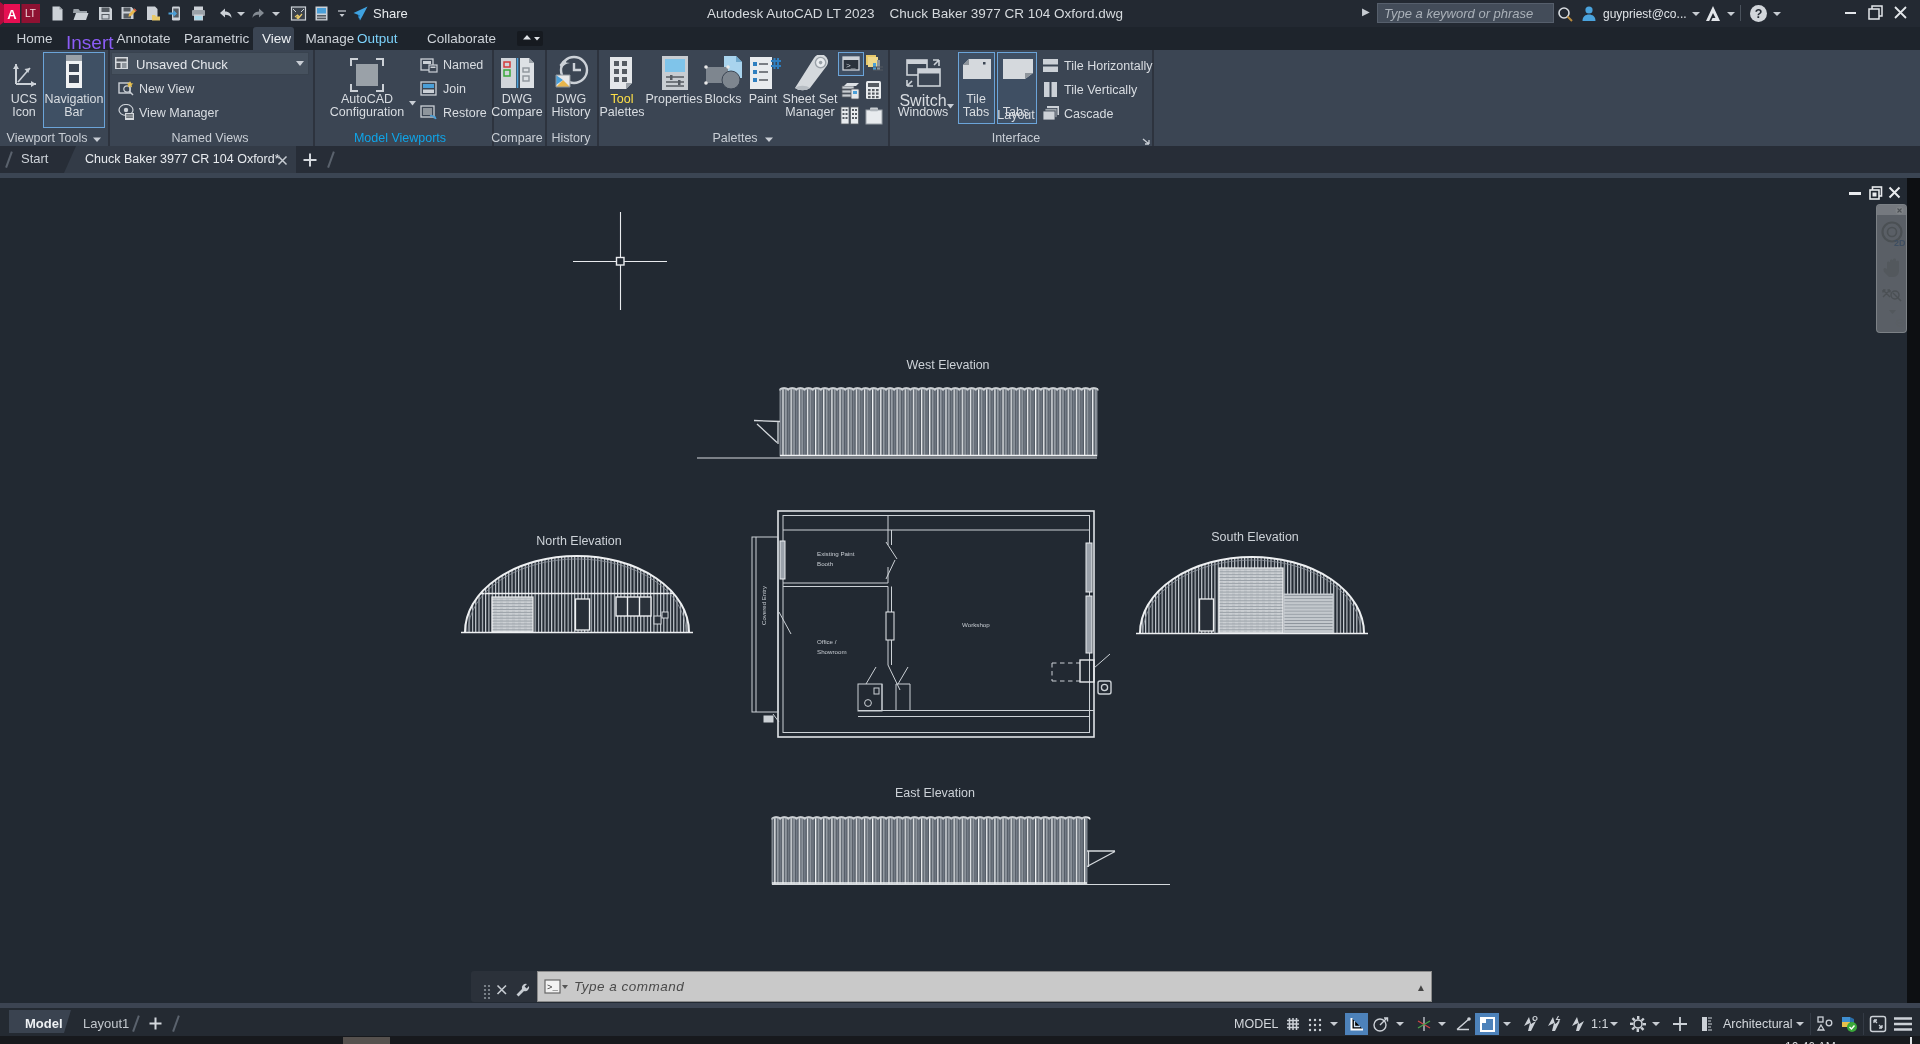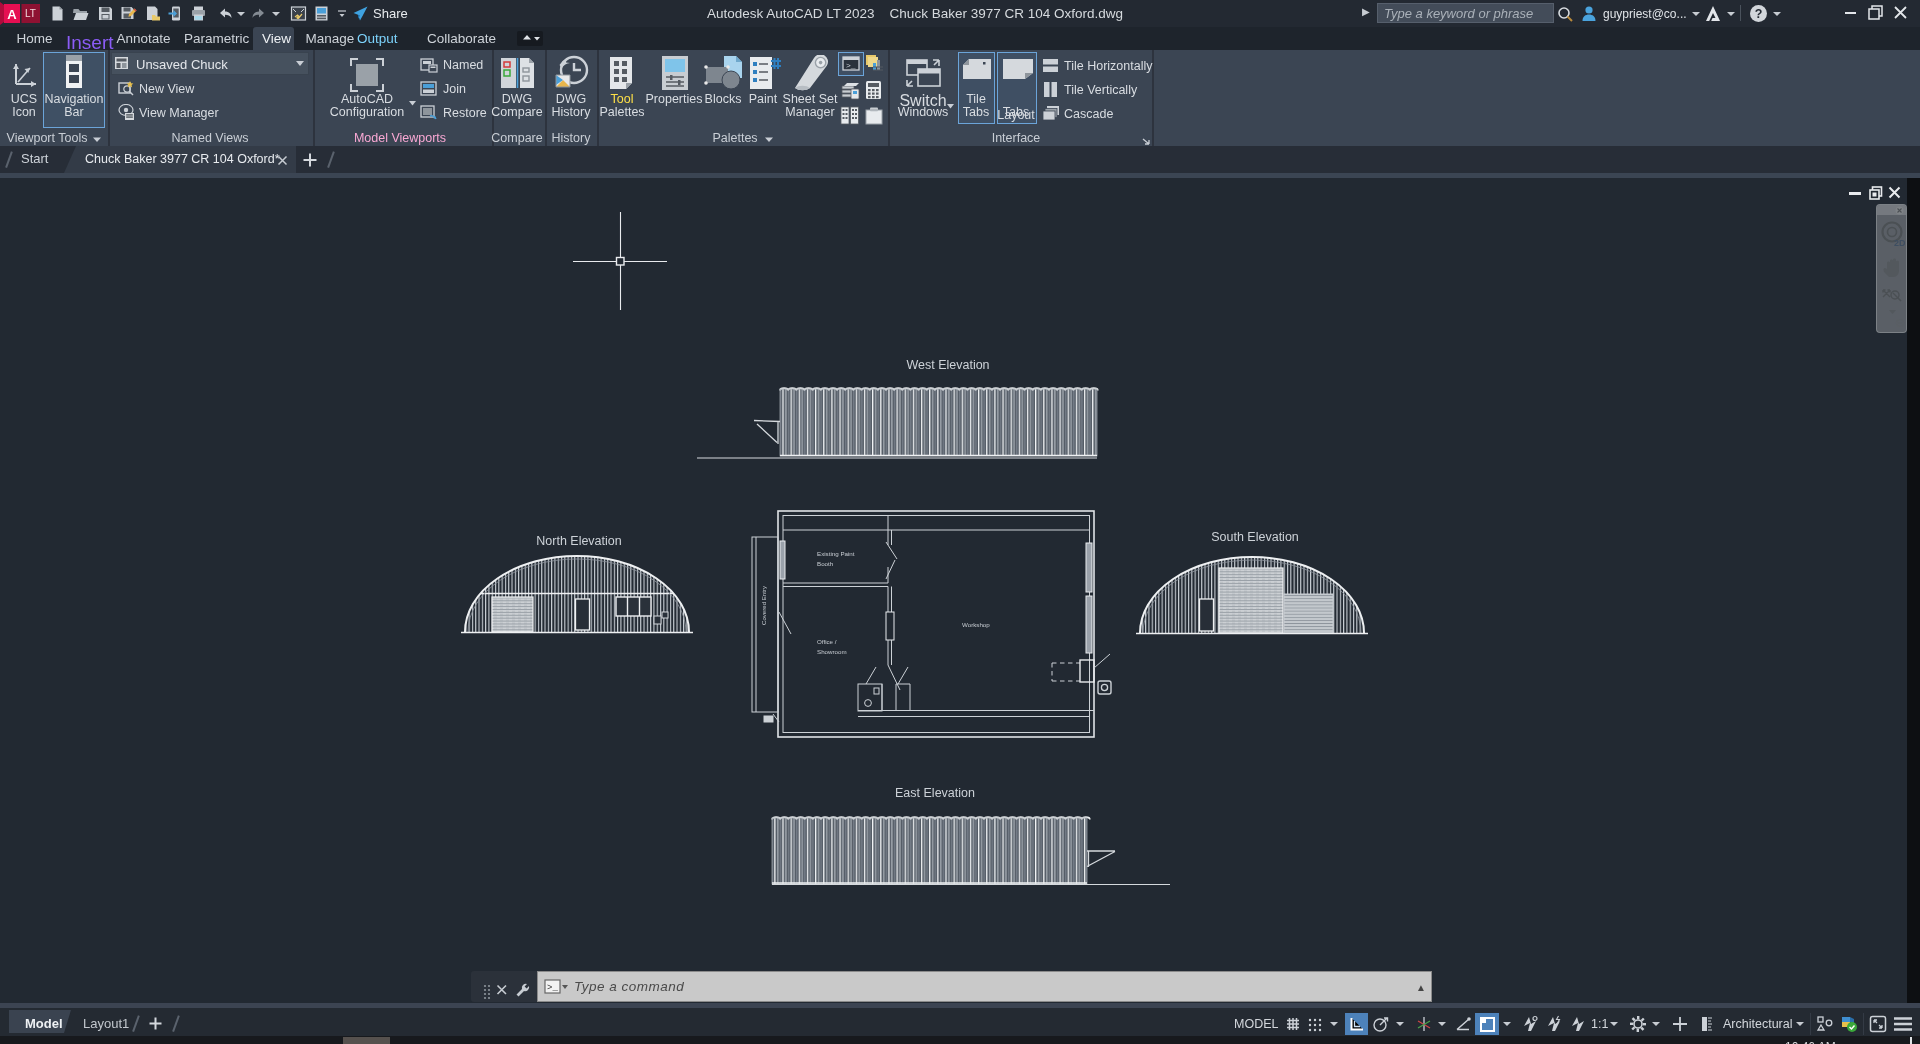--- a/index.html
+++ b/index.html
@@ -210,21 +210,21 @@
       <rect x="3" y="9.5" width="11" height="3.5" fill="#ccd1d7"></rect>
     </svg>
 <div class="txt" style="left:443px;top:82px;font-size:12.5px;color:#d9dde2">Join</div>
 <svg class="abs" style="left:420px;top:104px" width="18" height="17" viewBox="0 0 18 17">
       <rect x="1" y="2" width="13" height="11" fill="none" stroke="#ccd1d7" stroke-width="1.3"></rect>
       <rect x="3" y="4" width="9" height="7" fill="#8e959c"></rect>
       <path d="M10 12 a5 5 0 0 1 6 3" stroke="#4a9fd8" stroke-width="1.4" fill="none"></path>
       <path d="M16 15 l-3 -1 2.4 -2 Z" fill="#4a9fd8"></path>
     </svg>
 <div class="txt" style="left:443px;top:106px;font-size:12.5px;color:#d9dde2">Restore</div>
-<div class="txt" style="left:400px;top:131px;font-size:12.5px;color:#f9a8d4;transform:translateX(-50%)">Model Viewports</div>
+<div class="txt" style="left:400px;top:131px;font-size:12.5px;color:#0ea5e9;transform:translateX(-50%)">Model Viewports</div>
 <svg class="abs" style="left:500px;top:56px" width="36" height="34" viewBox="0 0 36 34">
 <rect x="1" y="2" width="15" height="30" fill="#d0d4d9"></rect>
 <rect x="4" y="6" width="6" height="5" fill="none" stroke="#d23a3a" stroke-width="1.5"></rect>
 <rect x="4" y="14" width="6" height="6" fill="none" stroke="#3aa83a" stroke-width="1.5"></rect>
 <path d="M17.5 2 v30" stroke="#4a9fd8" stroke-width="1.6"></path>
 <path d="M20 2 h9 l5 5 v25 h-14 Z" fill="#dde1e5"></path>
       <path d="M29 2 l5 5 h-5 Z" fill="#9aa1a8"></path>
 <rect x="23" y="12" width="6" height="4" fill="none" stroke="#8e959c" stroke-width="1.4"></rect>
 <rect x="23" y="20" width="6" height="5" fill="none" stroke="#8e959c" stroke-width="1.4"></rect>
 </svg>

